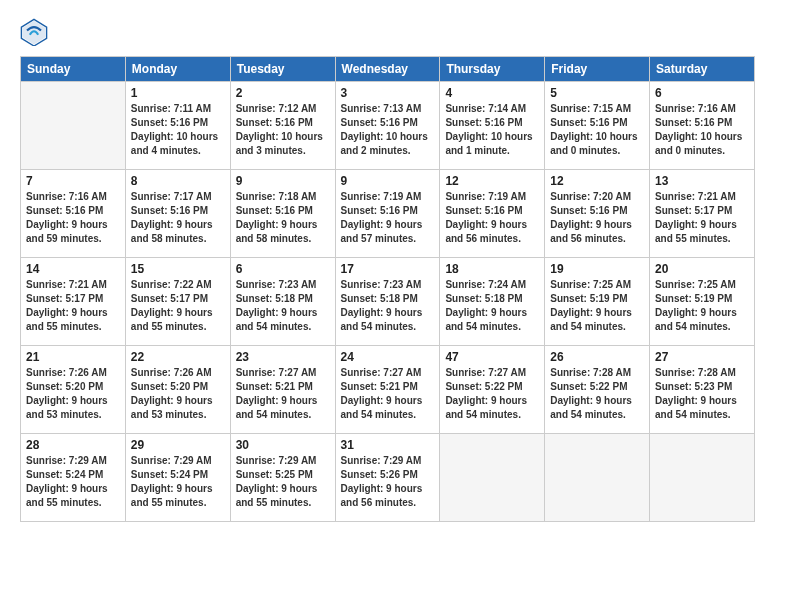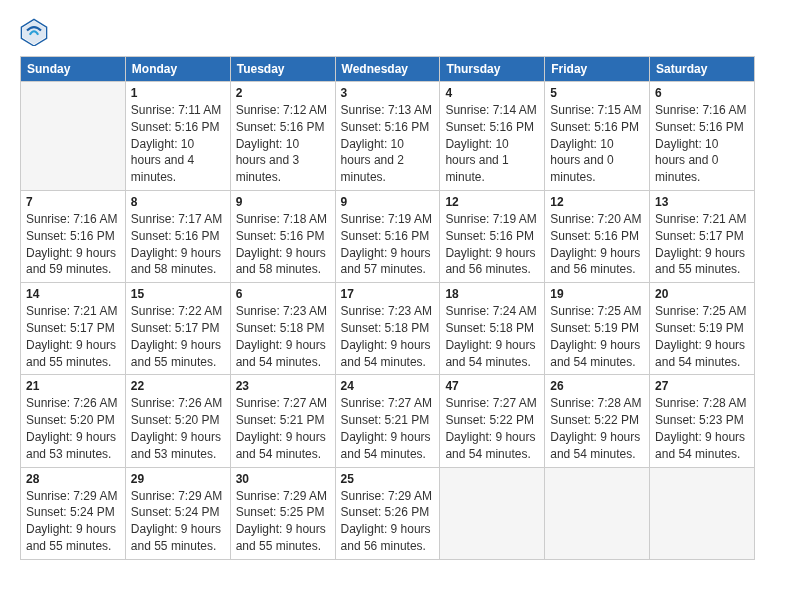--- a/index.html
+++ b/index.html
@@ -77,23 +77,24 @@
       background: #f5f5f5;
     }
     .day-num {
       font-size: 12px;
       font-weight: bold;
       color: #222;
       display: block;
       margin-bottom: 2px;
     }
     .cell-text {
-      font-size: 12px;
+      font-size: 10px;
       line-height: 1.4;
       color: #333;
+      font-weight: bold;
     }
   </style>
 </head>
 <body>
 
 <div class="page">
   <div class="header">
     <div class="logo">
 
       <svg class="logo-icon" viewBox="0 0 40 40" xmlns="http://www.w3.org/2000/svg">
@@ -250,21 +251,21 @@
           </td>
           <td>
             <span class="day-num">29</span>
             <div class="cell-text">Sunrise: 7:29 AM<br>Sunset: 5:24 PM<br>Daylight: 9 hours and 55 minutes.</div>
           </td>
           <td>
             <span class="day-num">30</span>
             <div class="cell-text">Sunrise: 7:29 AM<br>Sunset: 5:25 PM<br>Daylight: 9 hours and 55 minutes.</div>
           </td>
           <td>
-            <span class="day-num">25</span>
+            <span class="day-num">31</span>
             <div class="cell-text">Sunrise: 7:29 AM<br>Sunset: 5:26 PM<br>Daylight: 9 hours and 56 minutes.</div>
           </td>
           <td class="empty"></td>
           <td class="empty"></td>
           <td class="empty"></td>
         </tr>
       </tbody>
   </table>
 </div>
 

